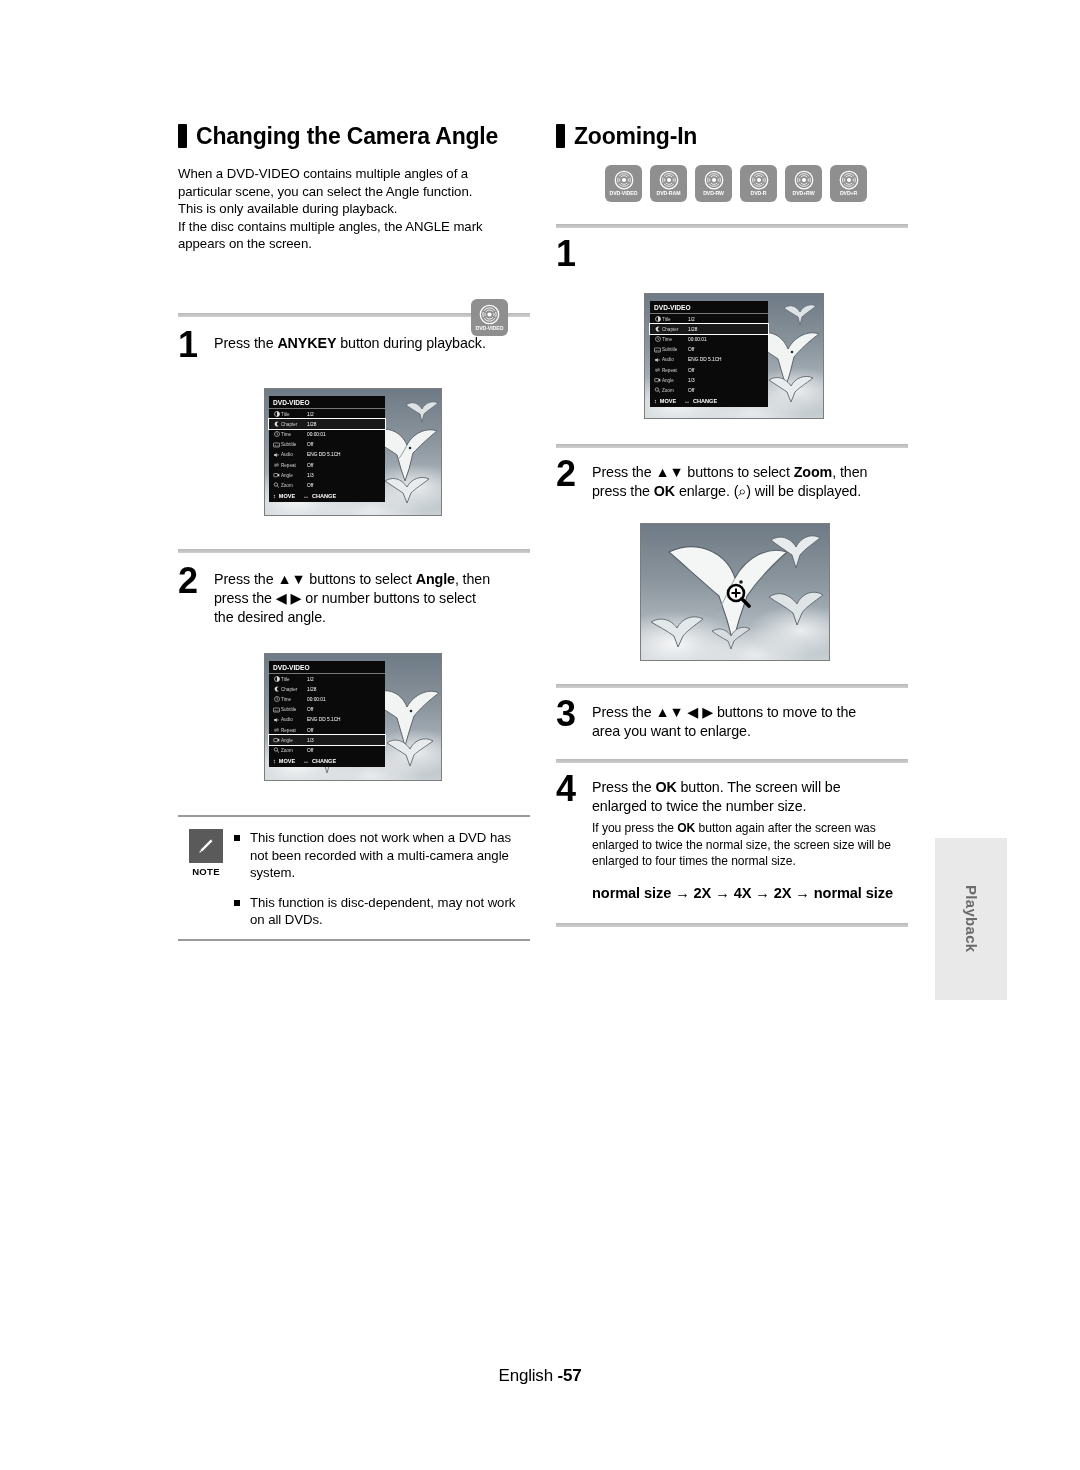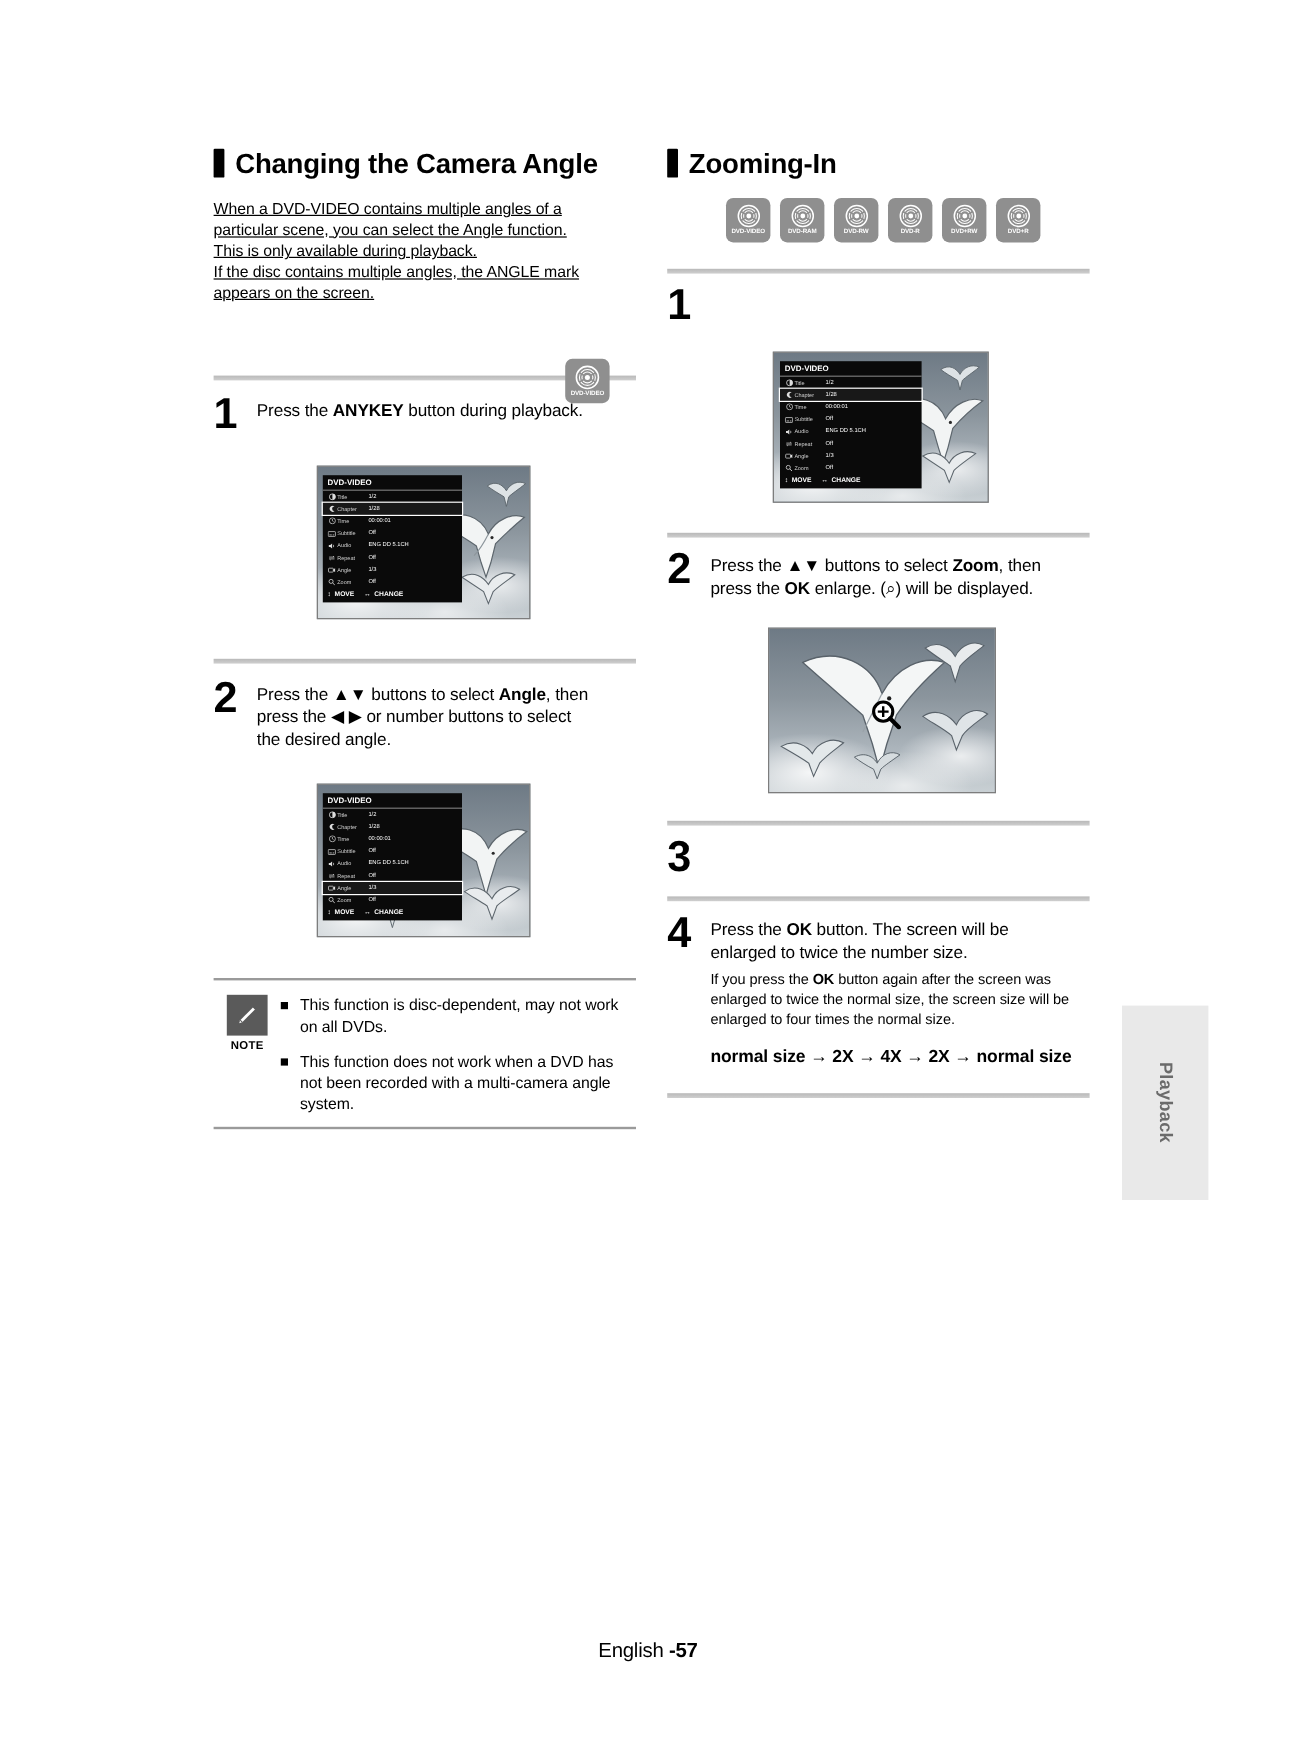--- a/index.html
+++ b/index.html
@@ -15,21 +15,21 @@
   .col{position:absolute;top:124px;width:352px;}
   .col-left{left:178px;}
   .col-right{left:556px;}
 
   
   .sect-head{display:flex;align-items:center;gap:9px;margin:0 0 17px 0;}
   .sect-bar{width:9px;height:24px;background:#000;flex:none;border-radius:1px;}
   .sect-title{font-size:23px;font-weight:bold;letter-spacing:-0.2px;line-height:1;}
 
   
-  .intro{font-size:13.2px;line-height:17.6px;letter-spacing:-0.05px;text-decoration:underline;}
+  .intro{font-size:13.2px;line-height:17.6px;letter-spacing:-0.05px;}
 
   
   .disc{
     display:inline-flex;flex-direction:column;align-items:center;justify-content:center;
     width:37px;height:37px;background:#8f8f8f;border-radius:6px;
     color:#fff;flex:none;
   }
   .disc .dsvg{display:block;}
   .disc .dlabel{font-size:5.2px;font-weight:bold;letter-spacing:-0.1px;margin-top:1px;line-height:1;white-space:nowrap;}
   .disc-row{display:flex;gap:8px;justify-content:center;margin:0 0 0 8px;}
@@ -384,25 +384,25 @@
               <path d="M4 20 L7 19 L20 6 L18 4 L5 17 Z" fill="#fff"></path>
               <path d="M5 17 L7 19" stroke="#5a5a5a" stroke-width="1"></path>
               <path d="M18 4 L20 6" stroke="#5a5a5a" stroke-width="1"></path>
             </svg>
           </div>
           <div class="cap">NOTE</div>
         </div>
         <div class="note-list">
           <div class="note-item">
             <div class="note-bullet"></div>
-            <div class="note-text">This function is disc-dependent, may not work on all DVDs.</div>
+            <div class="note-text">This function does not work when a DVD has not been recorded with a multi-camera angle system.</div>
           </div>
           <div class="note-item">
             <div class="note-bullet"></div>
-            <div class="note-text">This function does not work when a DVD has not been recorded with a multi-camera angle system.</div>
+            <div class="note-text">This function is disc-dependent, may not work on all DVDs.</div>
           </div>
         </div>
       </div>
       <div class="rule-thin"></div>
     </div>
   </div>
 
   <div class="col col-right">
 
     <div class="sect-head">
@@ -635,20 +635,24 @@
         <circle cx="11" cy="11" r="8" fill="#fff" stroke="#000" stroke-width="2.6"></circle>
         <path d="M11 6.5 V15.5 M6.5 11 H15.5" stroke="#000" stroke-width="2"></path>
         <path d="M16.8 16.8 L24 24" stroke="#000" stroke-width="3.6" stroke-linecap="round"></path>
       </svg>
     </div>
 
     <div class="rule" style="margin-top:23px;"></div>
 
     <div class="step" style="margin-top:13px;">
       <div class="step-num">3</div>
+      <div class="step-body">
+        <span>Press the </span><span>▲▼</span><span>&nbsp;</span><span>◀ ▶</span><span> buttons to move to the</span><br>
+        <span>area you want to enlarge.</span>
+      </div>
     </div>
 
     <div class="rule" style="margin-top:18px;"></div>
 
     <div class="step" style="margin-top:13px;">
       <div class="step-num">4</div>
       <div class="step-body">
         <span>Press the </span><b>OK</b><span> button. The screen will be</span><br>
         <span>enlarged to twice the number size.</span>
         <div class="sub">

